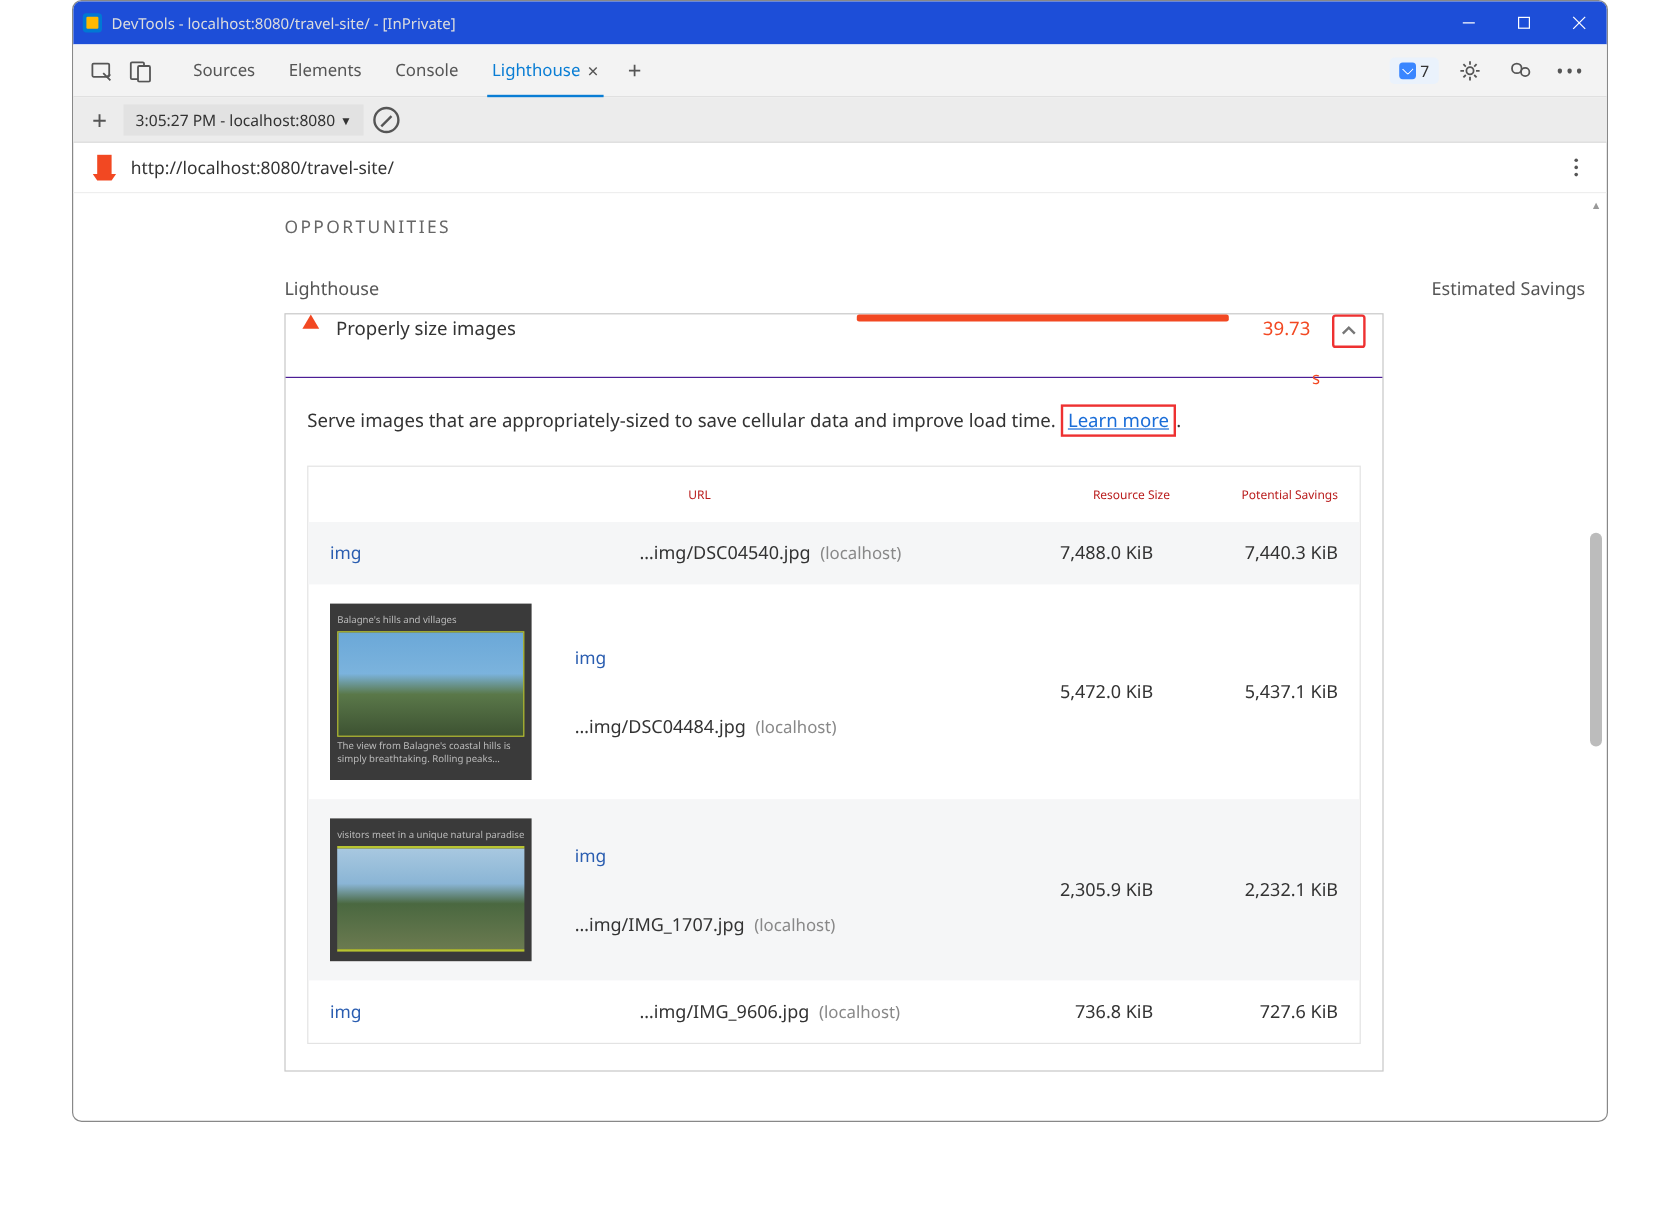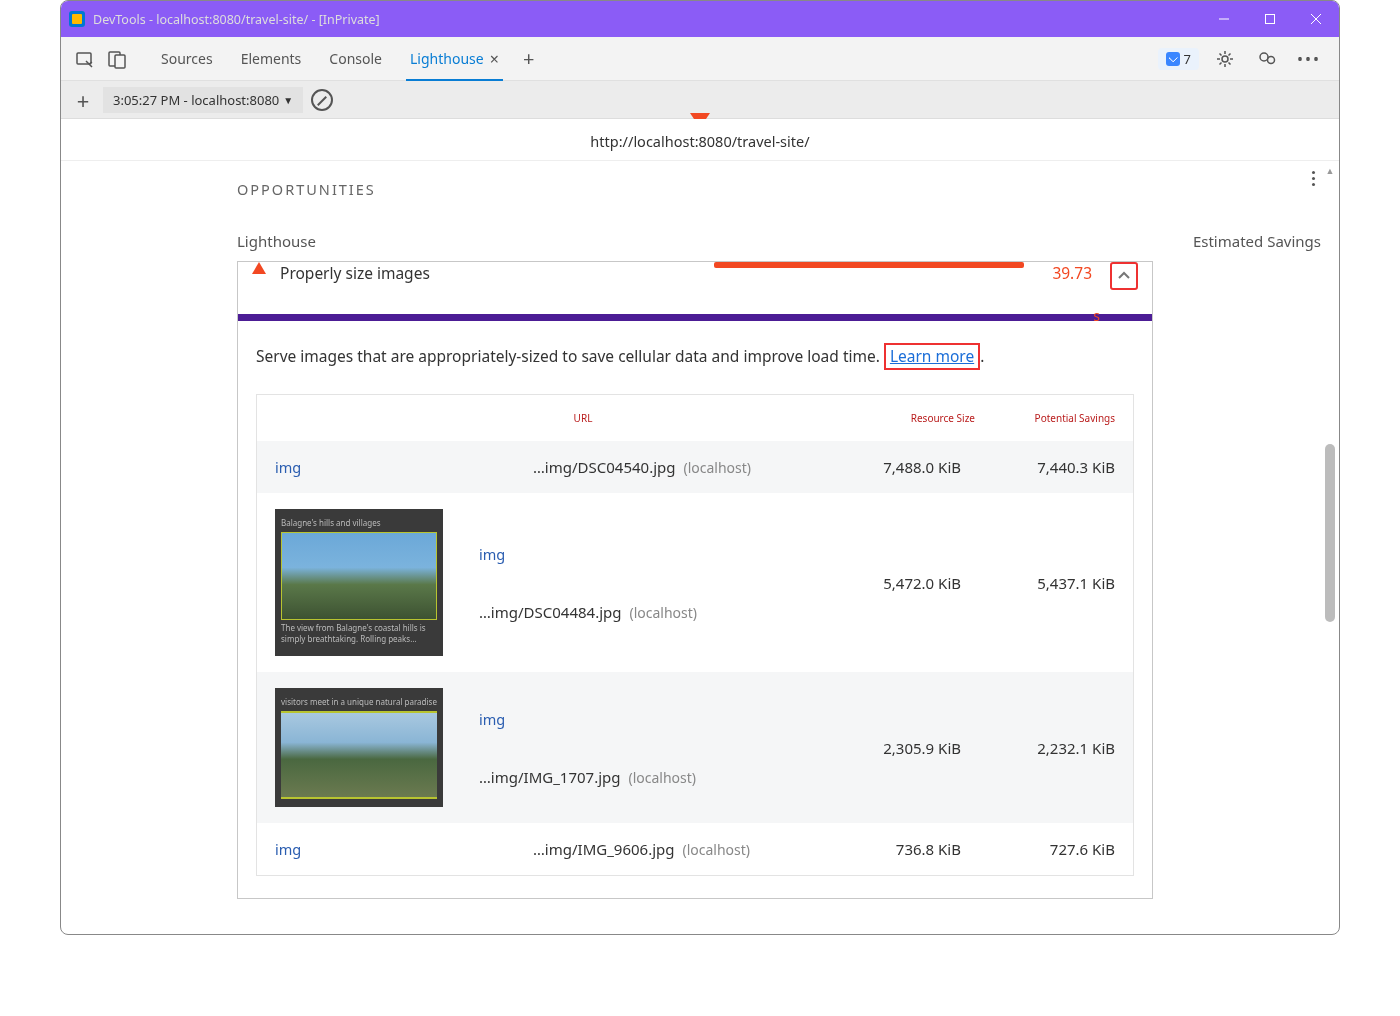--- a/index.html
+++ b/index.html
@@ -1,20 +1,20 @@
 <!DOCTYPE html>
 <html><head>
 <meta charset="utf-8">
 <style>
 * { margin:0; padding:0; box-sizing:border-box; font-family:"Segoe UI",system-ui,sans-serif; }
 body { background:#fff; width:1400px; height:1016px; overflow:hidden; position:relative; }
 
 .window { width:1280px; height:935px; margin:0 auto; border:1px solid #888; border-radius:8px; overflow:hidden; position:relative; display:flex; flex-direction:column; background:#fff; }
 
-.titlebar { height:36px; background:#8b5cf6; display:flex; align-items:center; color:#ddd; font-size:12.5px; padding-left:8px; }
+.titlebar { height:36px; background:#1d4ed8; display:flex; align-items:center; color:#ddd; font-size:12.5px; padding-left:8px; }
 .titlebar .favicon { width:16px; height:16px; margin-right:8px; background:#0078d4; border-radius:3px; position:relative; }
 .titlebar .favicon::after { content:""; position:absolute; inset:3px; background:#ffb900; border-radius:1px; }
 .titlebar .spacer { flex:1; }
 .titlebar .winbtn { width:46px; height:36px; display:flex; align-items:center; justify-content:center; color:#fff; }
 .titlebar svg { stroke:#fff; stroke-width:1; fill:none; }
 
 .tabstrip { height:44px; background:#f3f3f3; display:flex; align-items:center; padding:0 8px; border-bottom:1px solid #e0e0e0; }
 .tabstrip .toolicon { width:32px; height:32px; display:flex; align-items:center; justify-content:center; color:#555; }
 .tabstrip .toolicon svg { stroke:#555; stroke-width:1.5; fill:none; }
 .tabstrip .tab { padding:0 14px; height:44px; display:flex; align-items:center; font-size:14px; color:#555; position:relative; cursor:pointer; }
@@ -27,21 +27,21 @@
 .badge-issues .dot { width:14px; height:14px; border-radius:3px; background:#3a86ff; display:flex; align-items:center; justify-content:center; }
 .badge-issues .dot::after { content:""; width:6px; height:6px; border:1.5px solid #fff; border-top:none; border-left:none; border-radius:0 0 2px 0; transform:rotate(45deg) translateY(-1px); }
 
 .subbar { height:38px; background:#ececec; display:flex; align-items:center; padding:0 10px; gap:8px; border-bottom:1px solid #ddd; }
 .subbar .plus { font-size:22px; color:#555; width:24px; text-align:center; }
 .subbar .dropdown { background:#e2e2e2; padding:4px 10px; font-size:13px; color:#333; display:flex; align-items:center; gap:4px; }
 .subbar .dropdown .caret { font-size:10px; }
 .subbar .clearicon { width:22px; height:22px; border:2px solid #555; border-radius:50%; position:relative; }
 .subbar .clearicon::after { content:""; position:absolute; left:3px; right:3px; top:50%; height:2px; background:#555; transform:rotate(-45deg); }
 
-.urlbar { height:42px; display:flex; align-items:center; padding:0 16px; gap:12px; border-bottom:1px solid #eee;flex-direction:column; }
+.urlbar { height:42px; display:flex; align-items:center; padding:0 16px; gap:12px; border-bottom:1px solid #eee; }
 .urlbar .lhicon { width:20px; height:22px; position:relative; }
 .urlbar .lhicon::before { content:""; position:absolute; left:4px; right:4px; top:0; bottom:6px; background:#f24822; }
 .urlbar .lhicon::after { content:""; position:absolute; left:0; right:0; bottom:0; height:6px; background:#f24822; clip-path:polygon(0 0,100% 0,80% 100%,20% 100%); }
 .urlbar .url { font-size:14.5px; color:#333; }
 .urlbar .menu { margin-left:auto; display:flex; flex-direction:column; gap:3px; padding:8px; }
 .urlbar .menu span { width:3px; height:3px; background:#555; border-radius:50%; }
 
 .content { flex:1; overflow:hidden; position:relative; }
 .content-inner { padding:0 0 0 176px; }
 
@@ -54,21 +54,21 @@
 
 .audit-head { display:flex; height:52px; padding:0 14px; gap:14px; position:relative; }
 .audit-head .tri { width:0; height:0; border-left:7px solid transparent; border-right:7px solid transparent; border-bottom:12px solid #f24822; }
 .audit-head .name { font-size:15.5px; color:#333; }
 .audit-head .bar { margin-left:auto; width:310px; height:6px; background:#f24822; border-radius:2px; }
 .audit-head .val { color:#f24822; font-size:15.5px; width:54px; text-align:right; }
 .audit-head .chev { width:28px; height:28px; border:2.5px solid #ee3131; border-radius:3px; display:flex; align-items:center; justify-content:center; margin-left:4px; }
 .audit-head .chev svg { stroke:#777; stroke-width:2; fill:none; }
 .audit-head .unit { position:absolute; right:52px; top:44px; color:#f24822; font-size:14px; }
 
-.audit-body { border-top:7px solid #4c1d95; padding:22px 18px; }
+.audit-body { border-top:1px solid #4c1d95; padding:22px 18px; }
 .desc { font-size:15.5px; color:#333; line-height:1.5; }
 .desc .lm-wrap { border:2.5px solid #ee3131; padding:0 4px; display:inline-block; }
 .desc a { color:#1a6dd8; text-decoration:underline; }
 
 .tbl { border:1px solid #e3e3e3; margin-top:24px; }
 .tbl-head { display:flex; padding:16px 18px; font-size:10px; color:#b91c1c;justify-content:flex-end; }
 .th-url { flex:1; text-align:center; }
 .th-rs { width:140px; text-align:right; }
 .th-ps { width:140px; text-align:right; }
 

